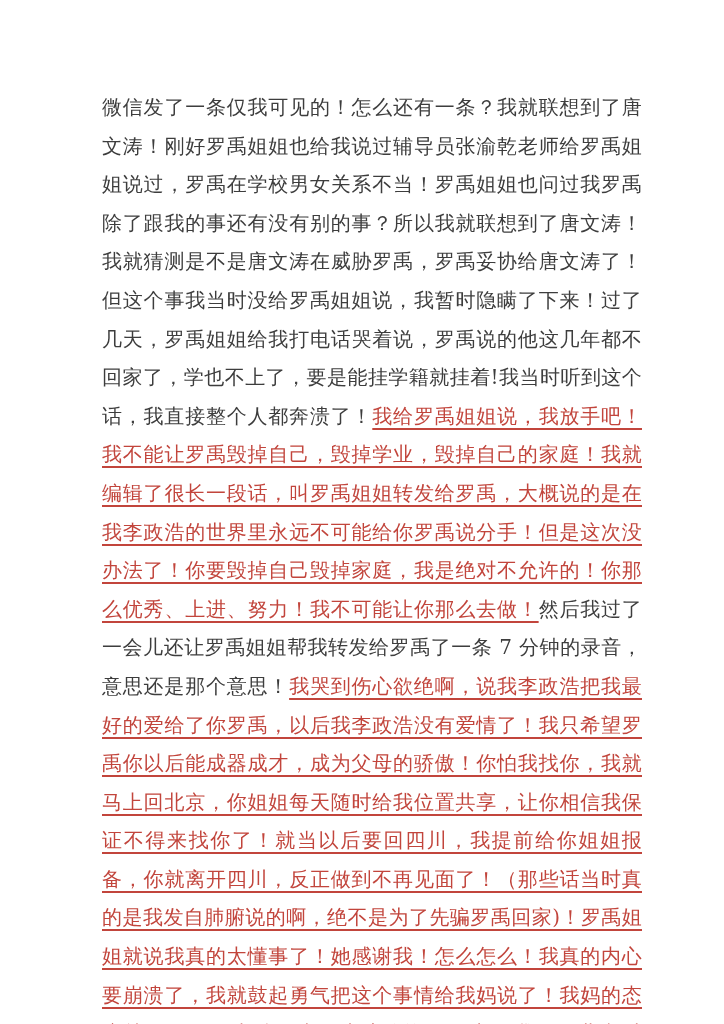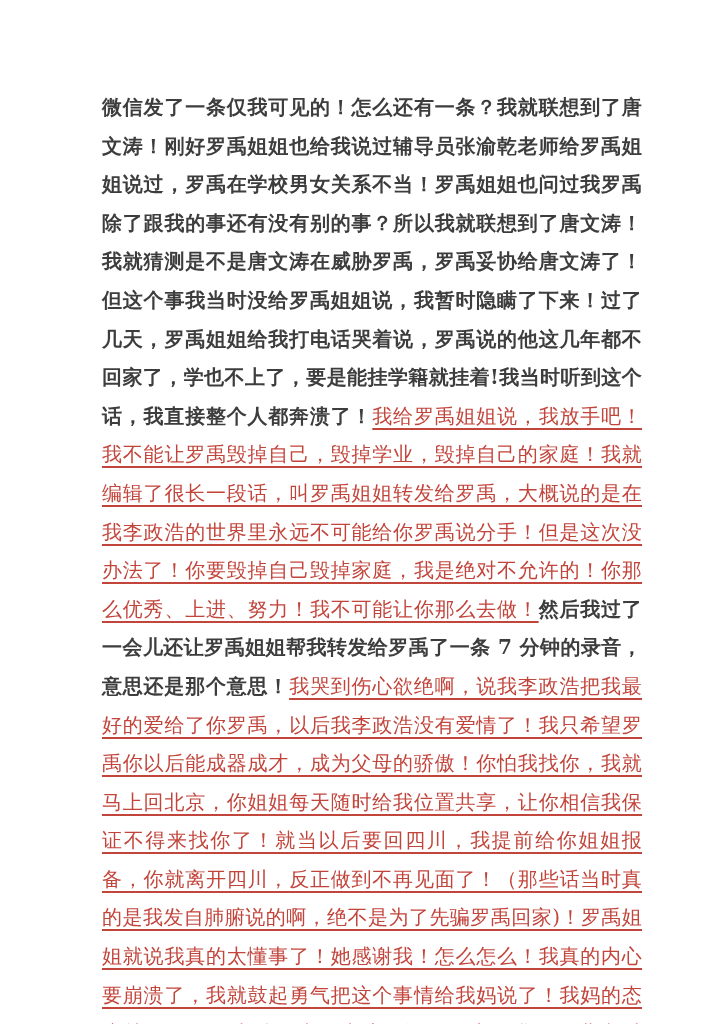--- a/index.html
+++ b/index.html
@@ -23,21 +23,20 @@
     margin: 0;
     font-size: 20px;
     line-height: 38.6px;
     text-align: justify;
     text-justify: inter-ideograph;
     letter-spacing: 0.2px;
     color: var(--body-text, #3d3d3d);
   }
   .seg-black {
     color: var(--body-text, #3d3d3d);
-    font-weight: bold;
   }
   .seg-red {
     color: var(--highlight-text, #c2453c);
     text-decoration: underline;
     text-decoration-color: var(--highlight-text, #c2453c);
     text-decoration-thickness: 1.5px;
     text-underline-offset: 5px;
   }
 </style>
 </head>

